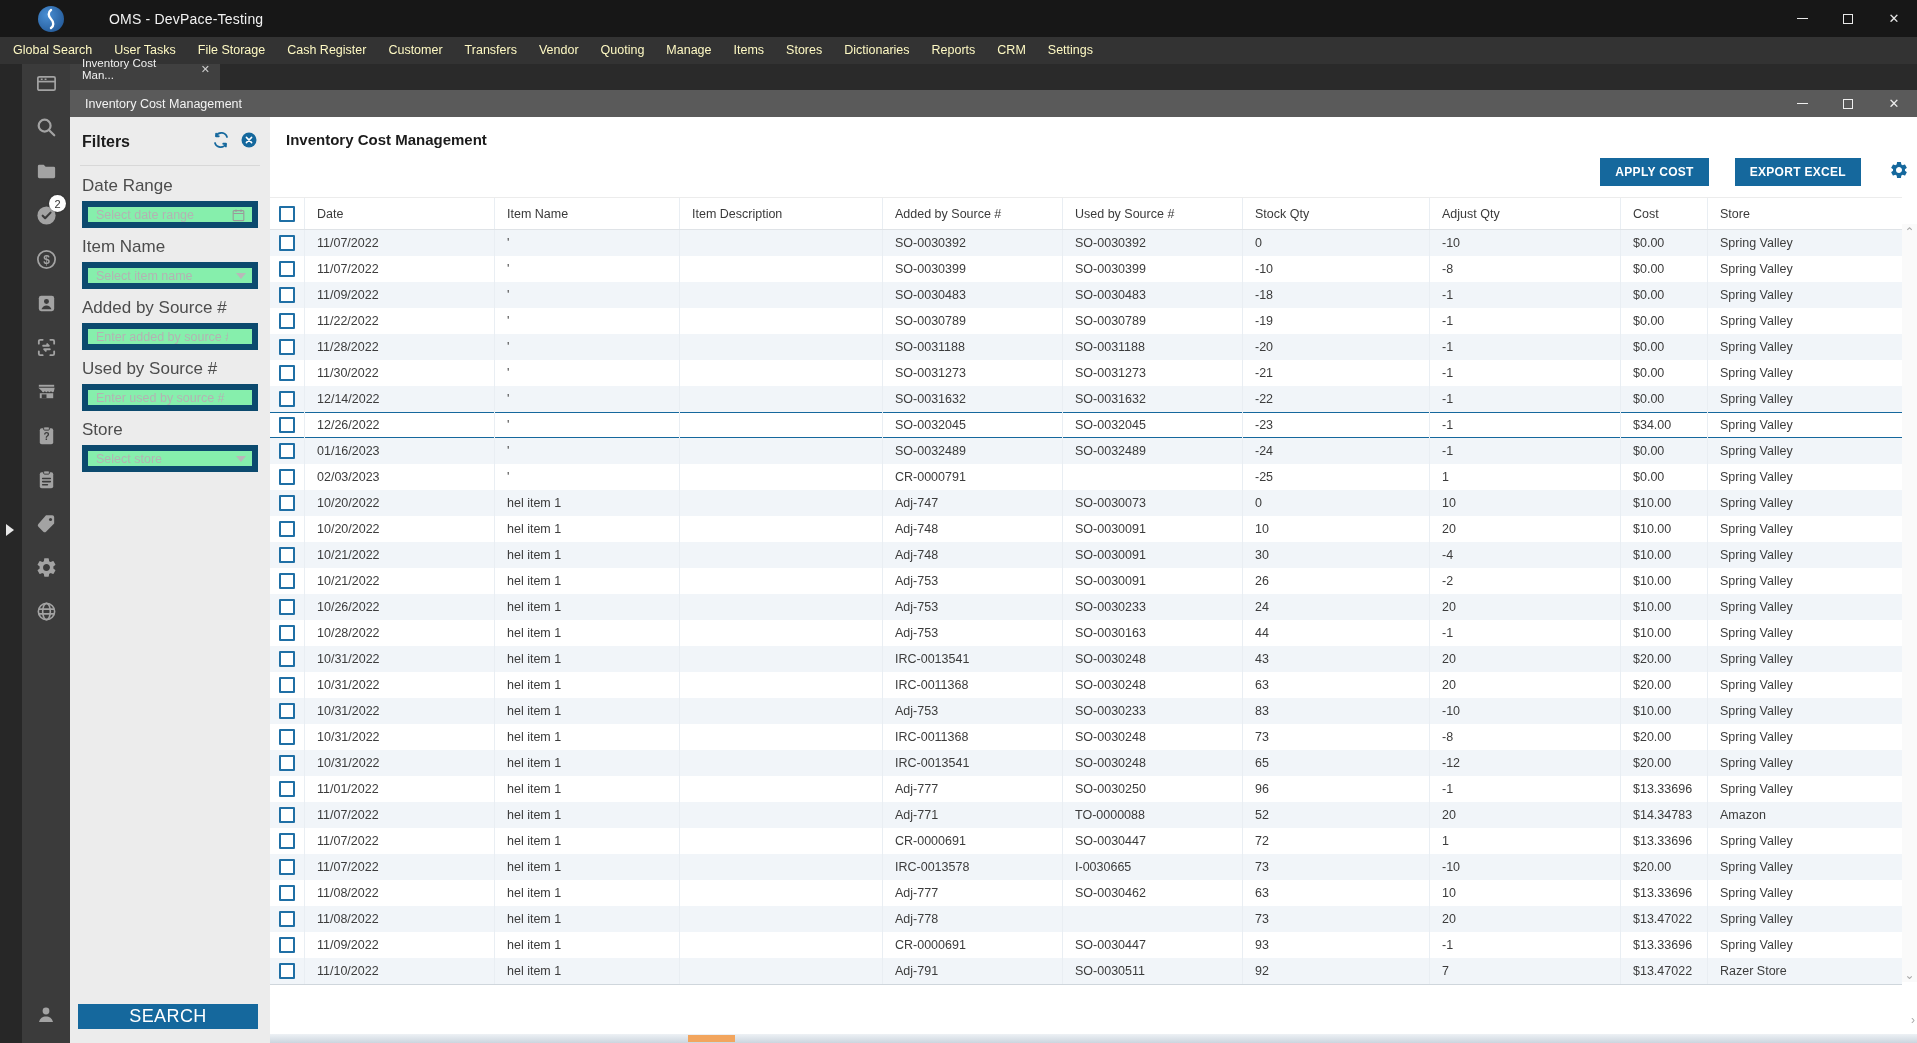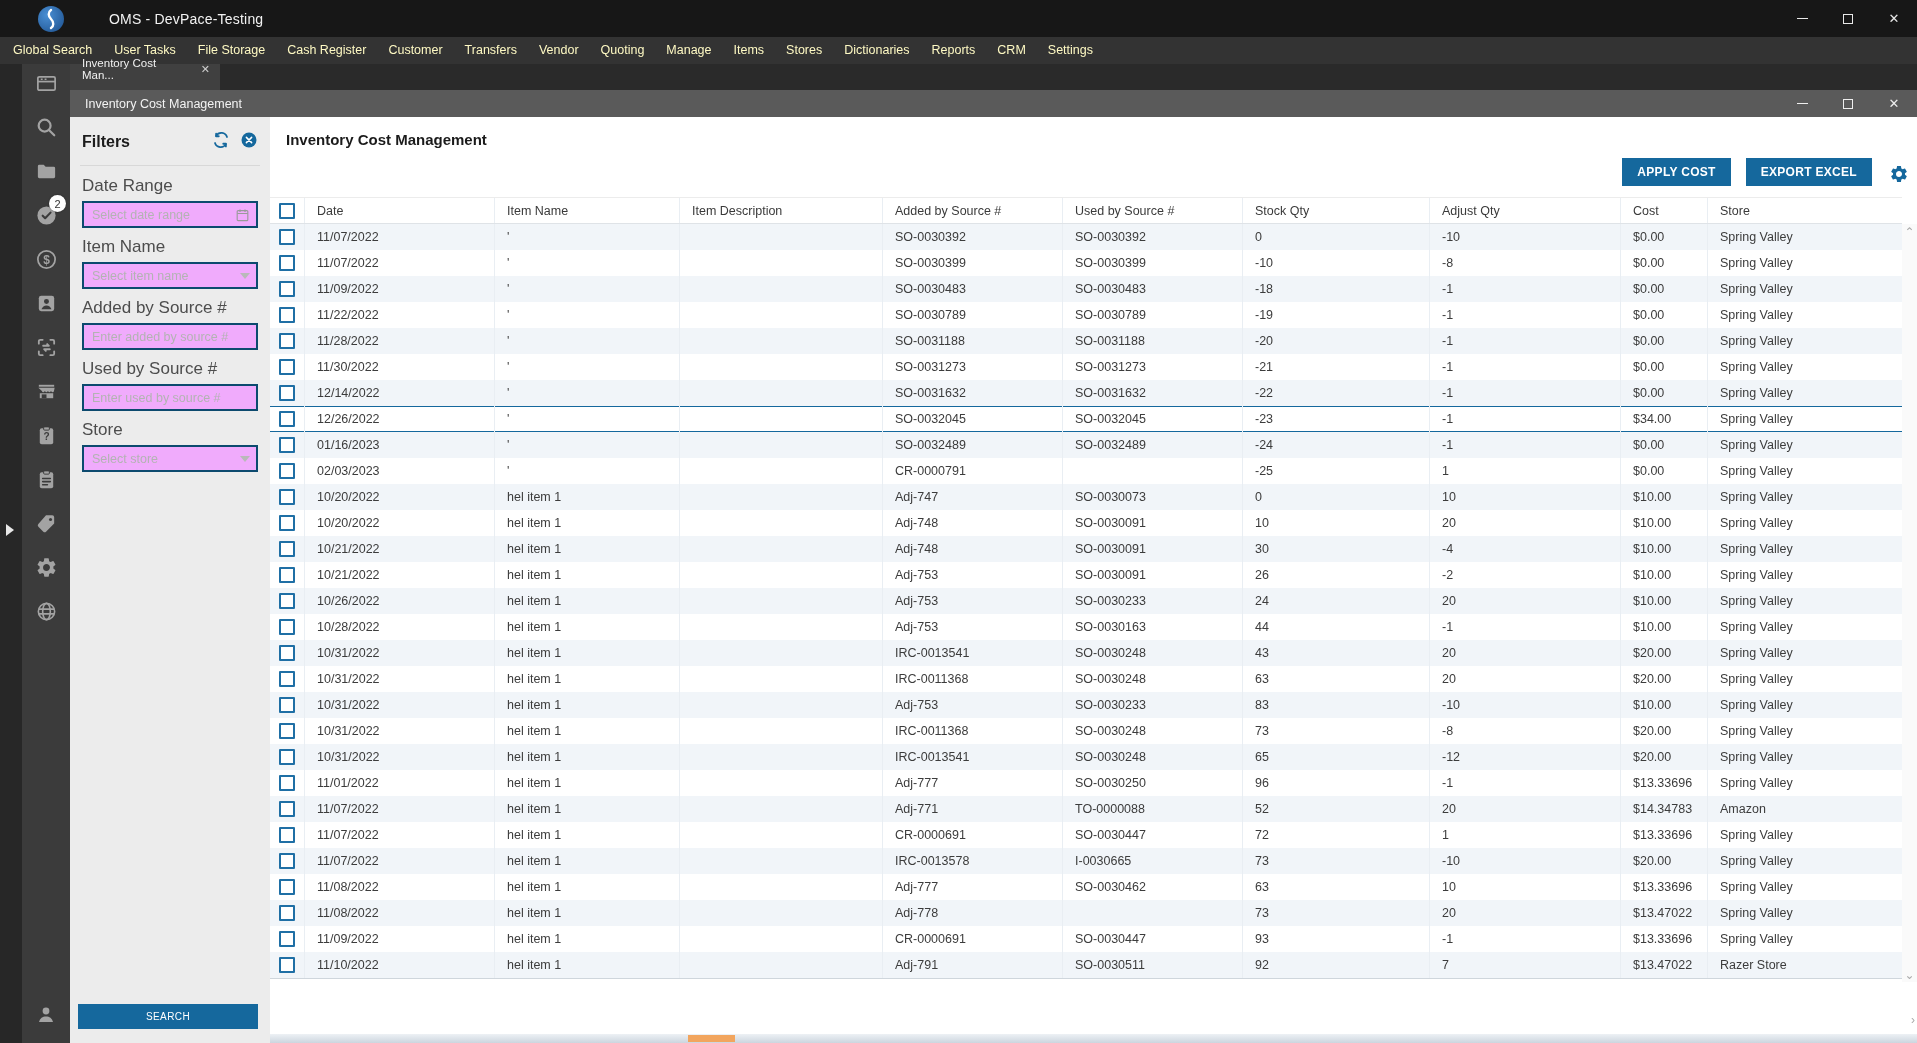--- a/index.html
+++ b/index.html
@@ -46,38 +46,38 @@
   .content { position:absolute; left:0; top:53px; right:0; bottom:0; display:flex; }
 
   
   .filters { width:200px; flex:none; background:#ececec; position:relative; padding:14px 12px 0 12px; }
   .filters-header { display:flex; align-items:center; }
   .filters-title { font-size:16px; font-weight:bold; color:#1c1c1c; }
   .filters-actions { margin-left:auto; display:flex; align-items:center; gap:10px; }
   .filters-divider { height:1px; background:#d8d8d8; margin:12px -2px 10px -2px; }
   .filter-group { margin-bottom:9px; }
   .filter-label { font-size:17px; color:#4d4d4d; margin-bottom:5px; }
-  .filter-input { position:relative; height:27px; background:#f0abfc; border:2px solid #0c4a6e; display:flex; }
+  .filter-input { position:relative; height:27px; background:#86efac; border:6px solid #0c4a6e; display:flex; }
   .filter-input input { border:0; outline:0; background:transparent; width:100%; height:100%; padding:0 24px 0 8px; font-size:12.5px; color:#333; font-family:"Liberation Sans", sans-serif; }
   .filter-input input::placeholder { color:#b3b3b3; }
   .trail-icon { position:absolute; right:6px; top:50%; transform:translateY(-50%); display:flex; color:#9a9a9a; }
   .chevron-down { width:0; height:0; border-left:5px solid transparent; border-right:5px solid transparent; border-top:6px solid #b9b9b9; }
-  .search-btn { position:absolute; left:8px; right:12px; bottom:14px; height:25px; background:#15689d; color:#fff; font-size:10px; letter-spacing:.4px; display:flex; align-items:center; justify-content:center; border:0; font-family:"Liberation Sans", sans-serif; }
+  .search-btn { position:absolute; left:8px; right:12px; bottom:14px; height:25px; background:#15689d; color:#fff; font-size:18px; letter-spacing:.4px; display:flex; align-items:center; justify-content:center; border:0; font-family:"Liberation Sans", sans-serif; }
 
   
   .main { flex:1; position:relative; background:#fff; }
   .page-title { position:absolute; left:16px; top:14px; font-size:15px; font-weight:bold; color:#1b1b1b; }
-  .header-actions { position:absolute; right:6px; top:41px; display:flex; align-items:flex-end; gap:15px; }
+  .header-actions { position:absolute; right:6px; top:41px; display:flex; align-items:flex-start; gap:26px; }
   .action-btn { height:28px; background:#15689d; color:#fff; font-size:12px; font-weight:bold; letter-spacing:.3px; border:0; padding:0 15px; font-family:"Liberation Sans", sans-serif; }
   .gear-btn { display:flex; align-items:center; justify-content:center; width:24px; height:24px; }
 
   
   .grid { position:absolute; left:0; top:80px; right:15px; }
   .grid-row { display:grid; grid-template-columns:35px 190px 185px 203px 180px 180px 187px 191px 87px minmax(0,1fr); height:26px; }
-  .grid-header { height:27px; border-top:1px solid #ececec; border-bottom:1px solid #dfe3e7; }
+  .grid-header { height:33px; border-top:1px solid #ececec; border-bottom:1px solid #dfe3e7; }
   .cell { display:flex; align-items:center; padding:0 6px 0 12px; font-size:12.5px; color:#3c3c3c; border-right:1px solid #e9eef3; overflow:hidden; white-space:nowrap; }
   .cell:last-child { border-right:0; }
   .cell.cb { padding:0; justify-content:center; }
   .grid-header .cell { color:#3a3a3a; font-size:12.5px; }
   .checkbox { width:16px; height:16px; border:2px solid #1f6fa5; background:#fff; border-radius:1px; }
   .grid-row.alt { background:#f1f5f9; }
   .grid-row.selected { background:#fff; box-shadow:inset 0 1px 0 #15689d, inset 0 -1px 0 #15689d; }
   .grid-end { border-top:1px solid #cfd6dc; }
 
   

